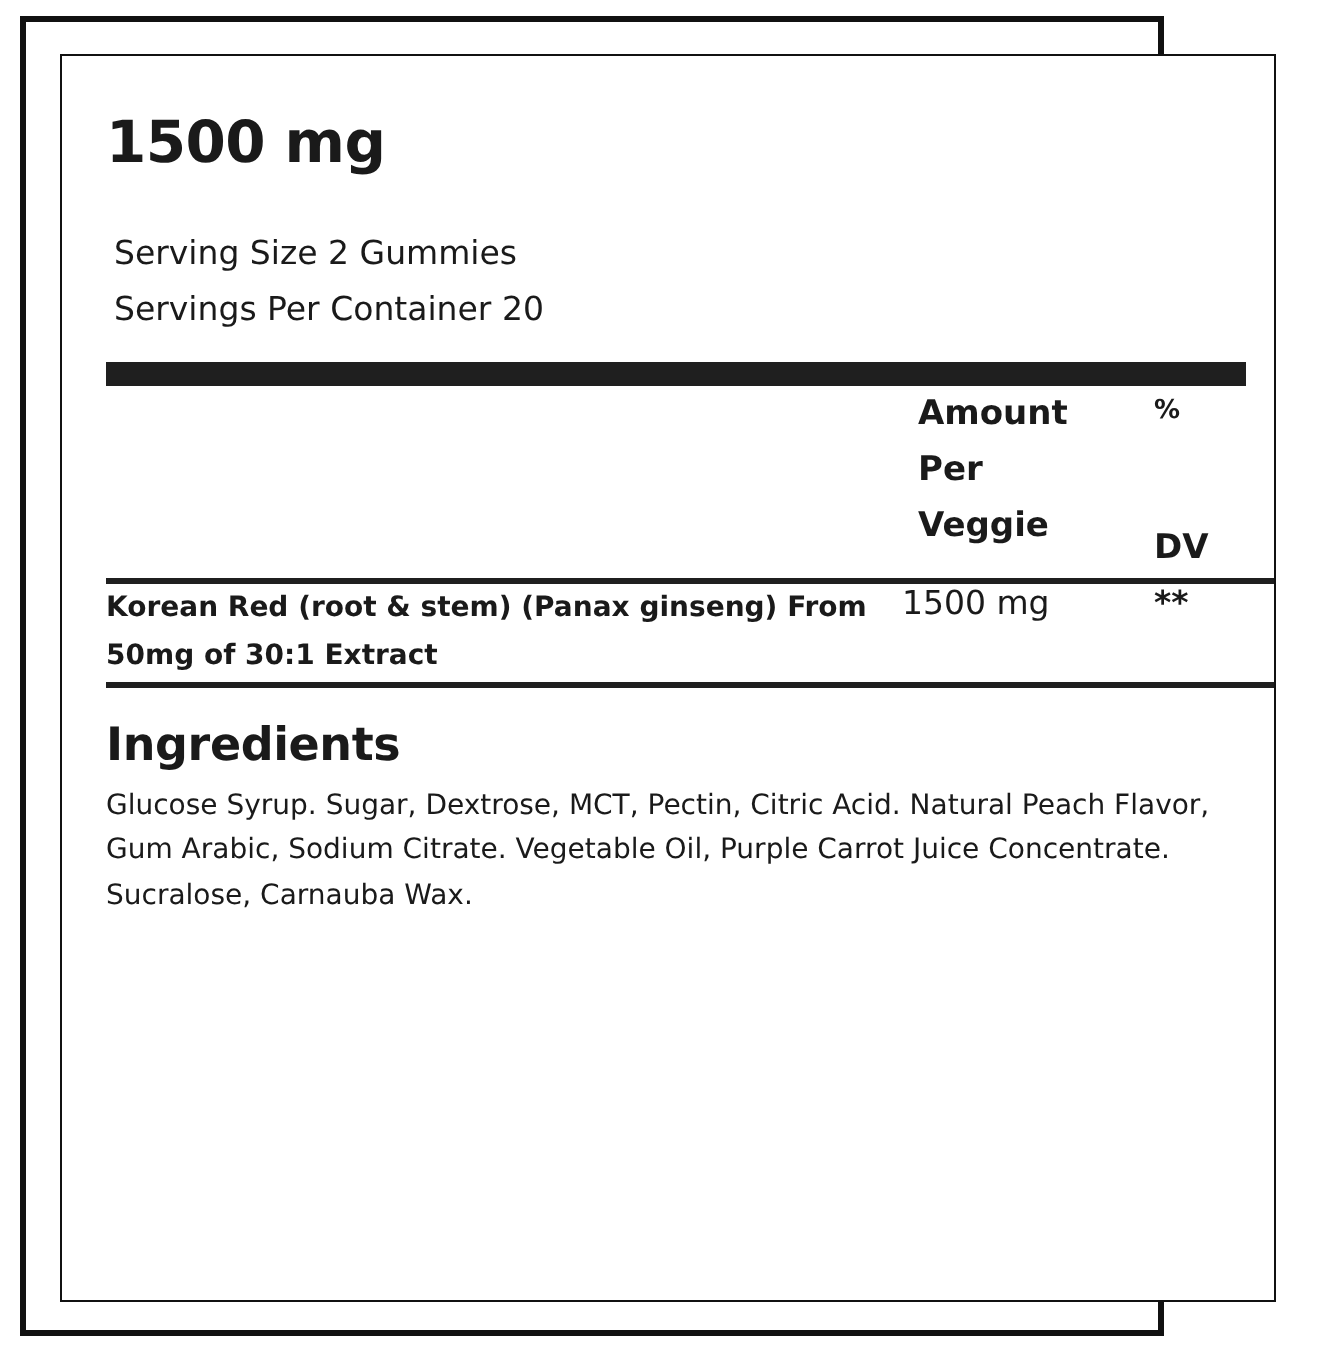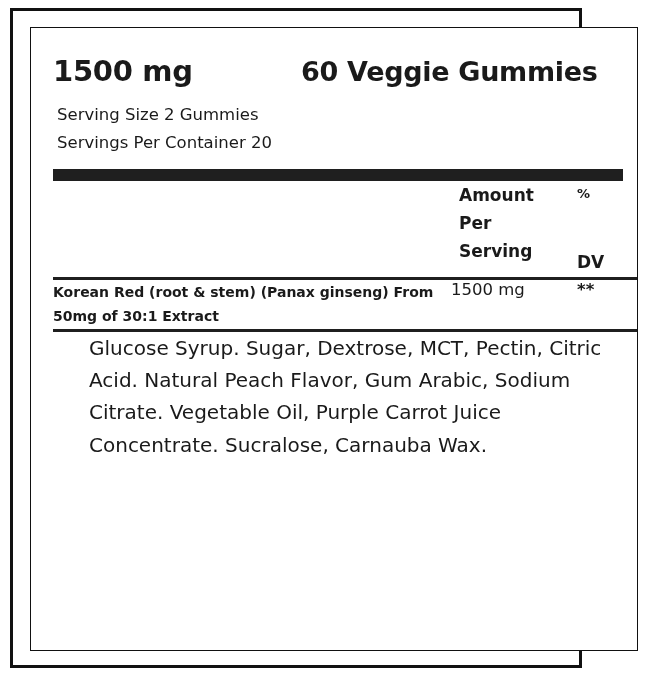--- a/index.html
+++ b/index.html
@@ -54,21 +54,21 @@
     width: 248px;
   }
   .hdr .count {
     font-size: 27px;
     font-weight: bold;
     letter-spacing: -0.3px;
   }
 
   .serving-line {
     font-size: 16.5px;
-    margin-top: 14px;
+    margin-top: 26px;
     margin-left: 4px;
     line-height: 1.55;
   }
 
   .bar-thick {
     height: 12px;
     background: #1f1f1f;
     margin-top: 14px;
   }
 
@@ -126,66 +126,65 @@
   }
 
   .ingredients-title {
     font-size: 23px;
     font-weight: bold;
     margin-top: 16px;
     margin-bottom: 6px;
     letter-spacing: -0.2px;
   }
   .ingredients-body {
-    font-size: 20px;
+    font-size: 14px;
     line-height: 1.62;
-    margin-left: 36px;
   }
 </style>
 </head>
 <body>
 
 <div class="panel">
   <div class="inner">
     <div class="content">
 
       <div class="hdr">
         <div class="amount">1500 mg</div>
-        <div class="count">60 Veggie Gummies</div>
       </div>
 
       <div class="serving-line">Serving Size 2 Gummies</div>
       <div class="serving-line" style="margin-top:2px;">Servings Per Container 20</div>
 
       <div class="bar-thick"></div>
 
       <table class="facts">
         <colgroup>
           <col class="col-name">
           <col class="col-amt">
           <col class="col-dv">
         </colgroup>
         <tbody>
             <tr>
           <td class="hdr-cell rule-med"></td>
           <td class="hdr-cell amt rule-med">
             <span>Amount</span><br>
             <span>Per</span><br>
-            <span>Serving</span>
+            <span>Veggie</span>
           </td>
           <td class="hdr-cell dv rule-med">
             <span class="pct">%</span>
             <span class="dv">DV</span>
           </td>
         </tr>
         <tr>
           <td class="nutrient-name rule-med">Korean Red (root &amp; stem) (Panax ginseng) From 50mg of 30:1 Extract</td>
           <td class="nutrient-val rule-med">1500 mg</td>
           <td class="nutrient-dv rule-med">**</td>
         </tr>
       </tbody>
         </table>
 
+      <div class="ingredients-title">Ingredients</div>
       <div class="ingredients-body">Glucose Syrup. Sugar, Dextrose, MCT, Pectin, Citric Acid. Natural Peach Flavor, Gum Arabic, Sodium Citrate. Vegetable Oil, Purple Carrot Juice Concentrate. Sucralose, Carnauba Wax.</div>
 
     </div>
   </div>
 </div>
 
 </body></html>

